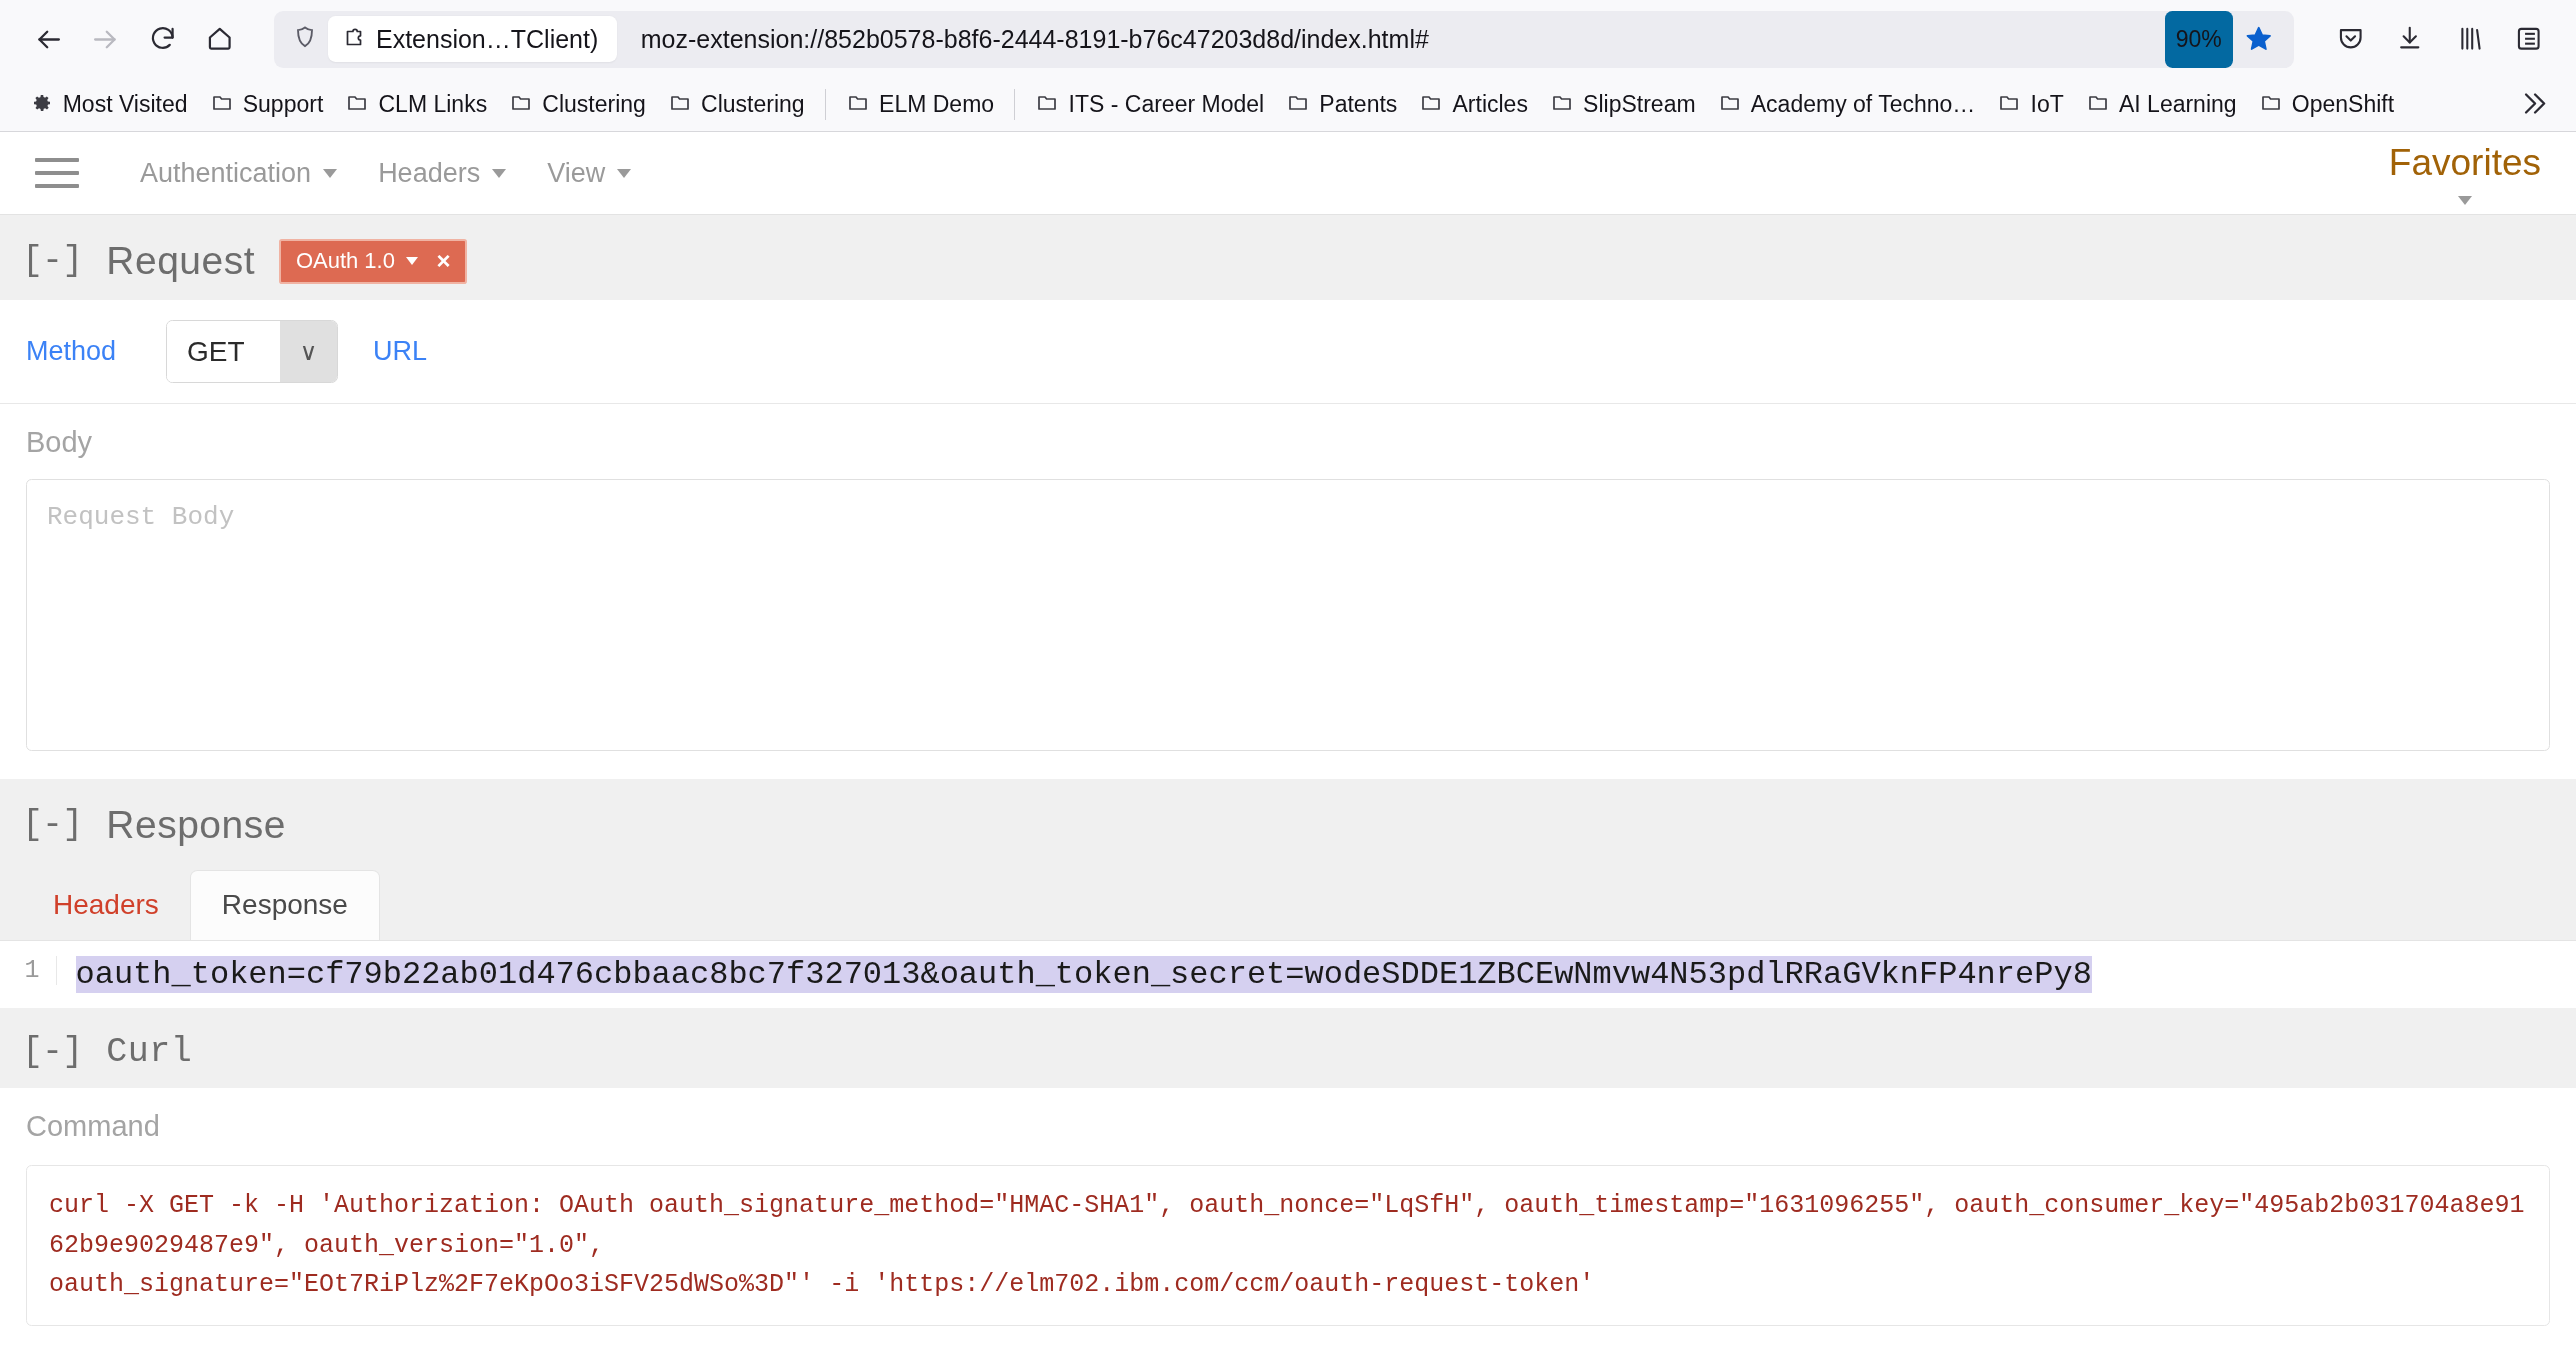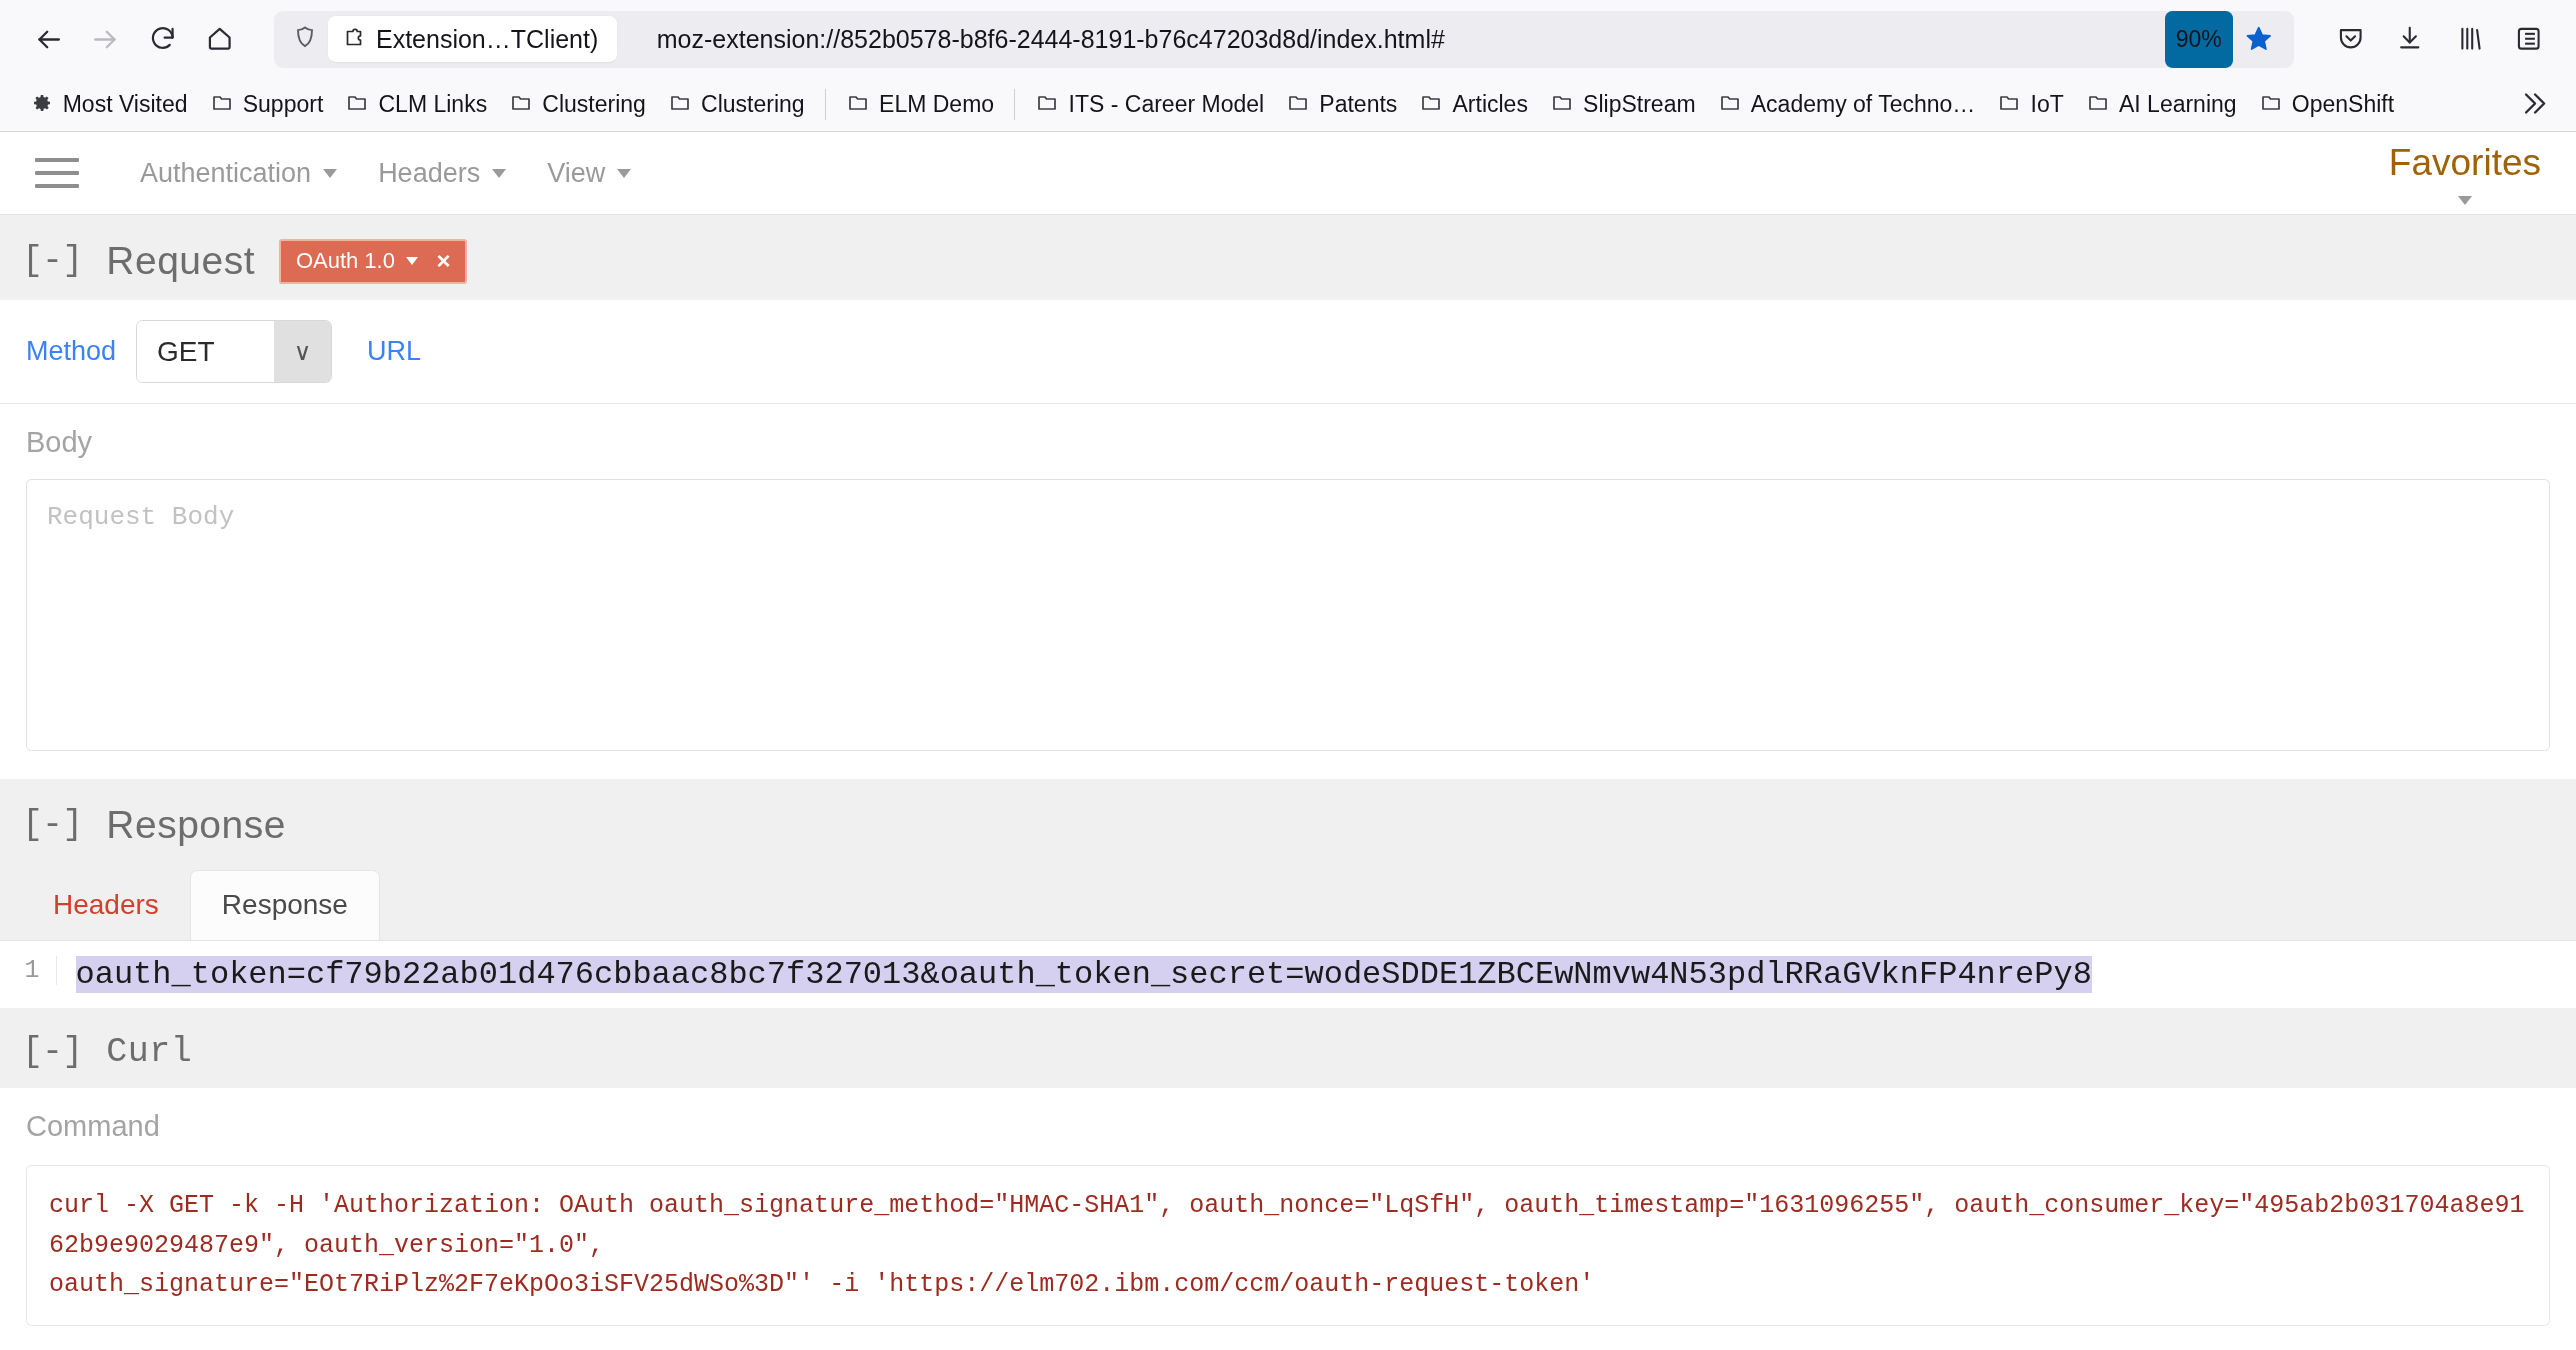--- a/index.html
+++ b/index.html
@@ -65,21 +65,21 @@
   .ext-chip-icon { margin-right: 9.2px; flex: 0 0 auto; }
   .ext-chip-label {
     font-size: 25px;
     color: #15141a;
     white-space: nowrap;
   }
 
   .url-text {
     font-size: 25px;
     color: #15141a;
-    margin-left: 40px;
+    margin-left: 24px;
     white-space: nowrap;
     overflow: hidden;
     text-overflow: ellipsis;
     flex: 1 1 auto;
   }
 
   .zoom-chip {
     background: #0369a1;
     border-radius: 7.4px;
     height: 57px;
@@ -264,22 +264,23 @@
     margin-right: 20px;
     white-space: nowrap;
   }
   .select-wrap {
     display: flex;
     align-items: stretch;
     border: 0.9px solid #d8d8d8;
     border-radius: 6.5px;
     overflow: hidden;
     height: 63px;
-    width: 196px;
-    flex: 0 0 auto;
+    width: 172px;
+    flex: 0 0 auto;
+    margin-left: 30px;
   }
   .select-val {
     flex: 1 1 auto;
     background: #ffffff;
     display: flex;
     align-items: center;
     padding-left: 20px;
     font-size: 28px;
     color: #2b2b2b;
   }

